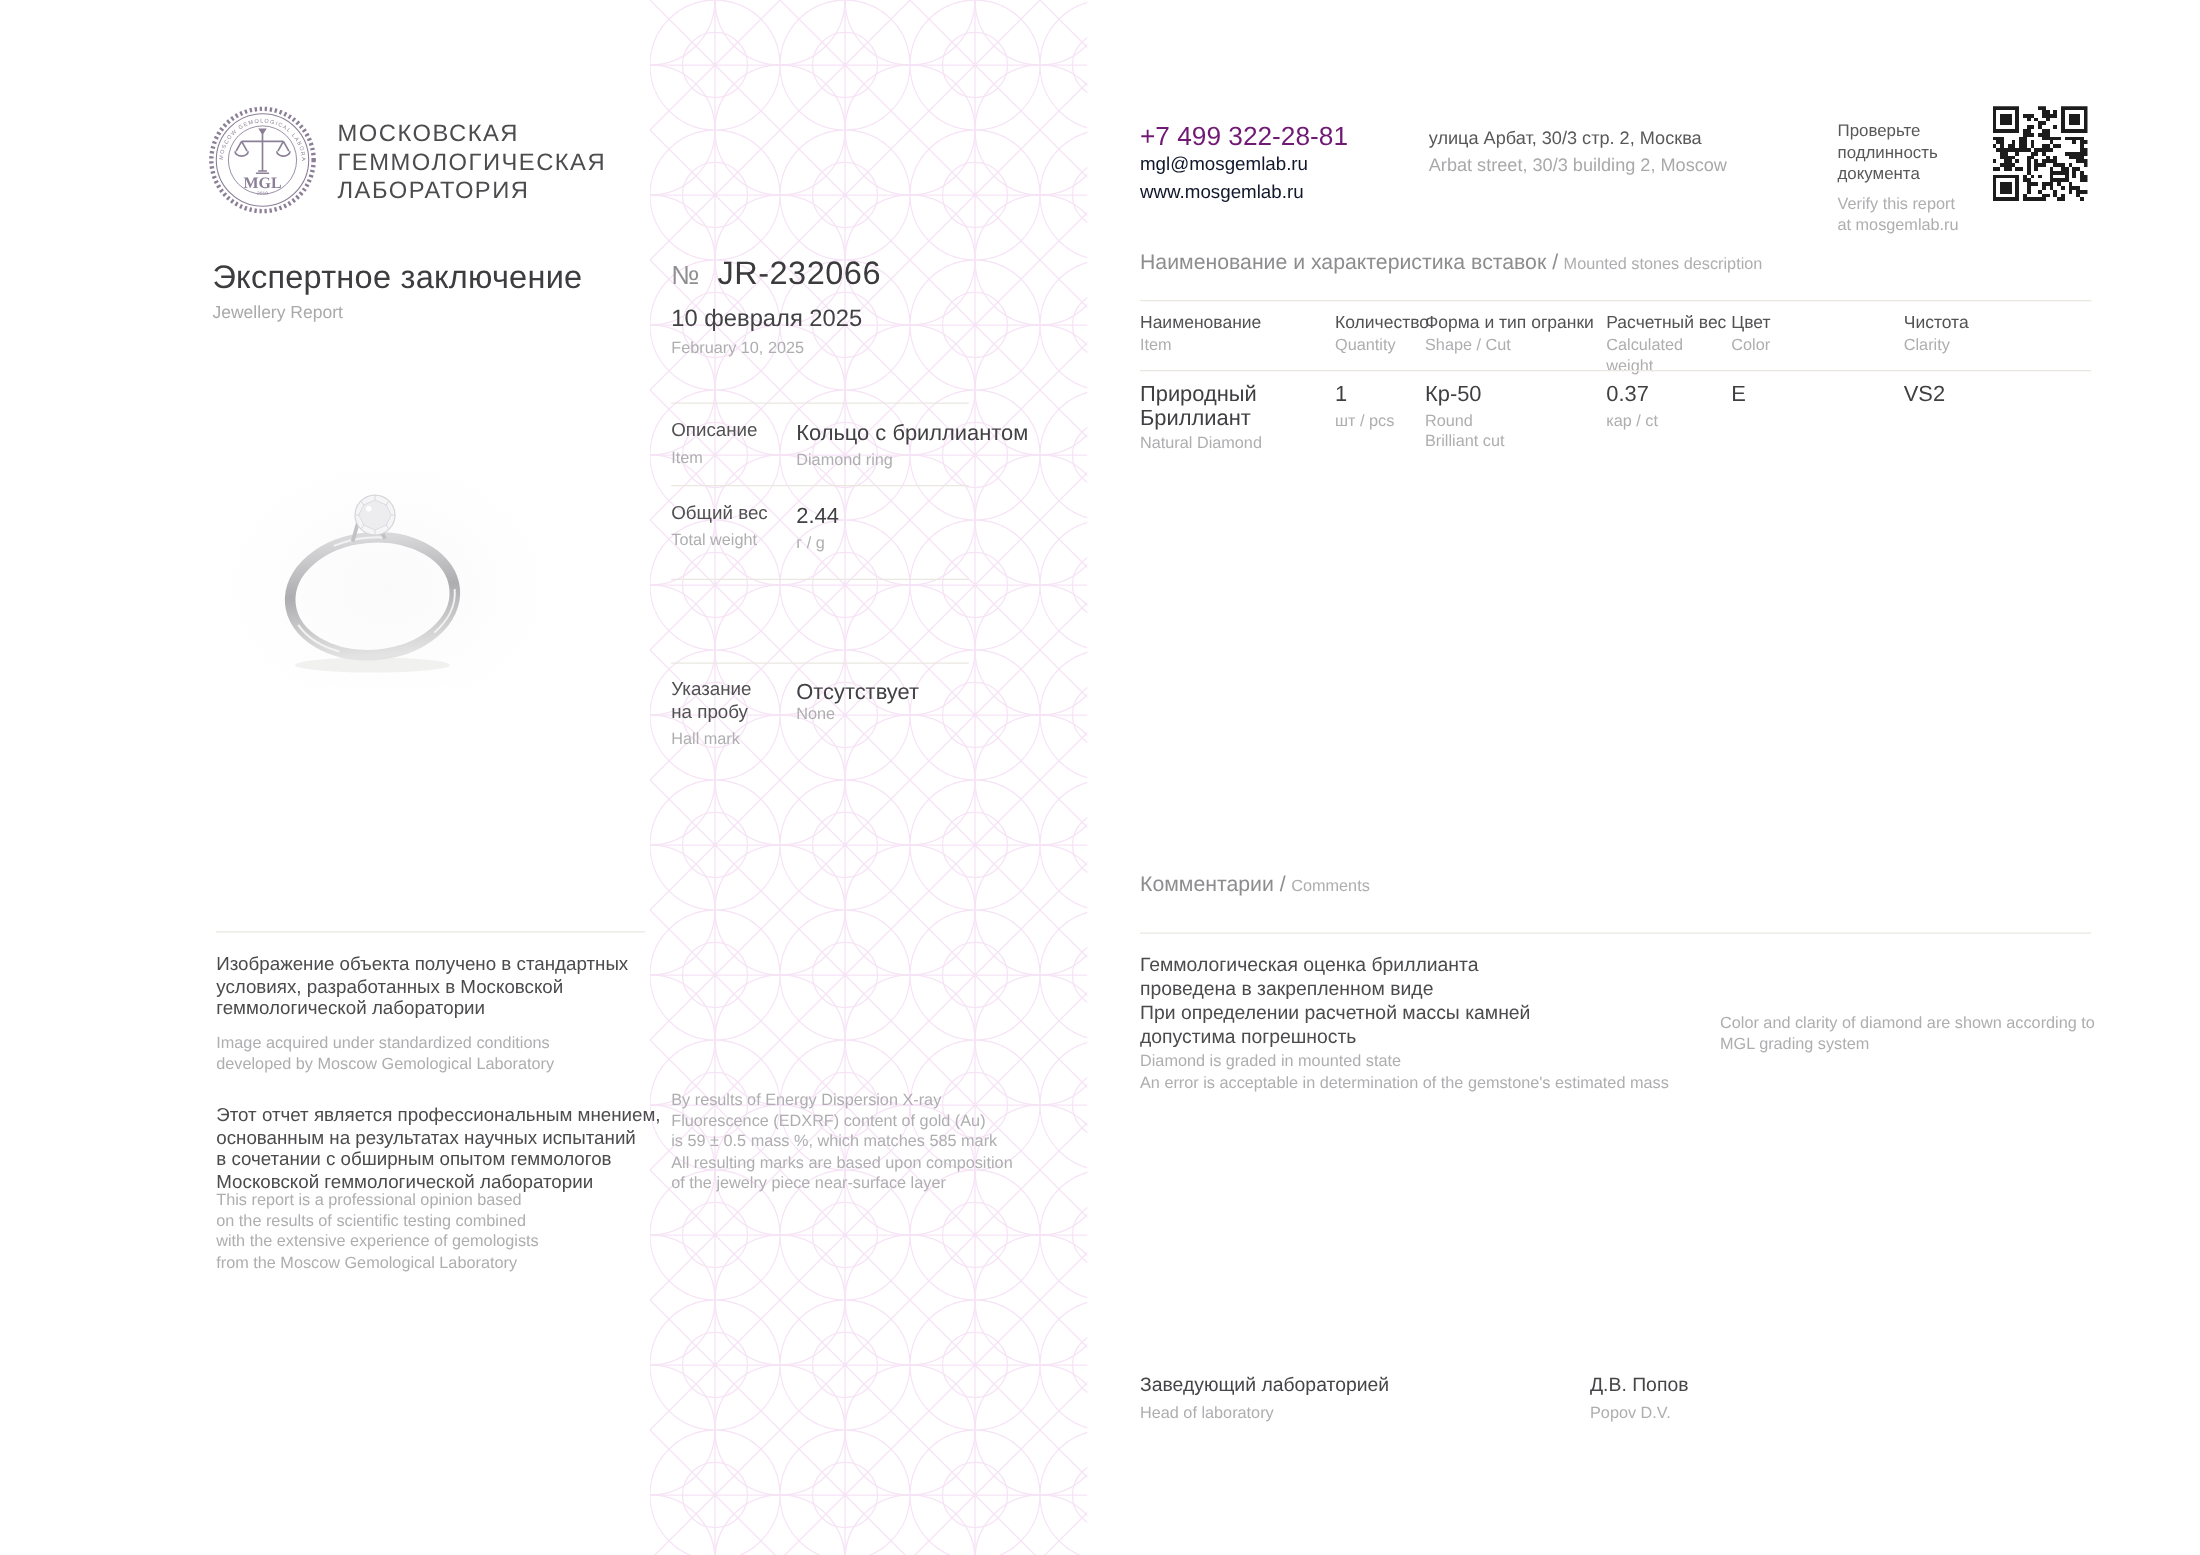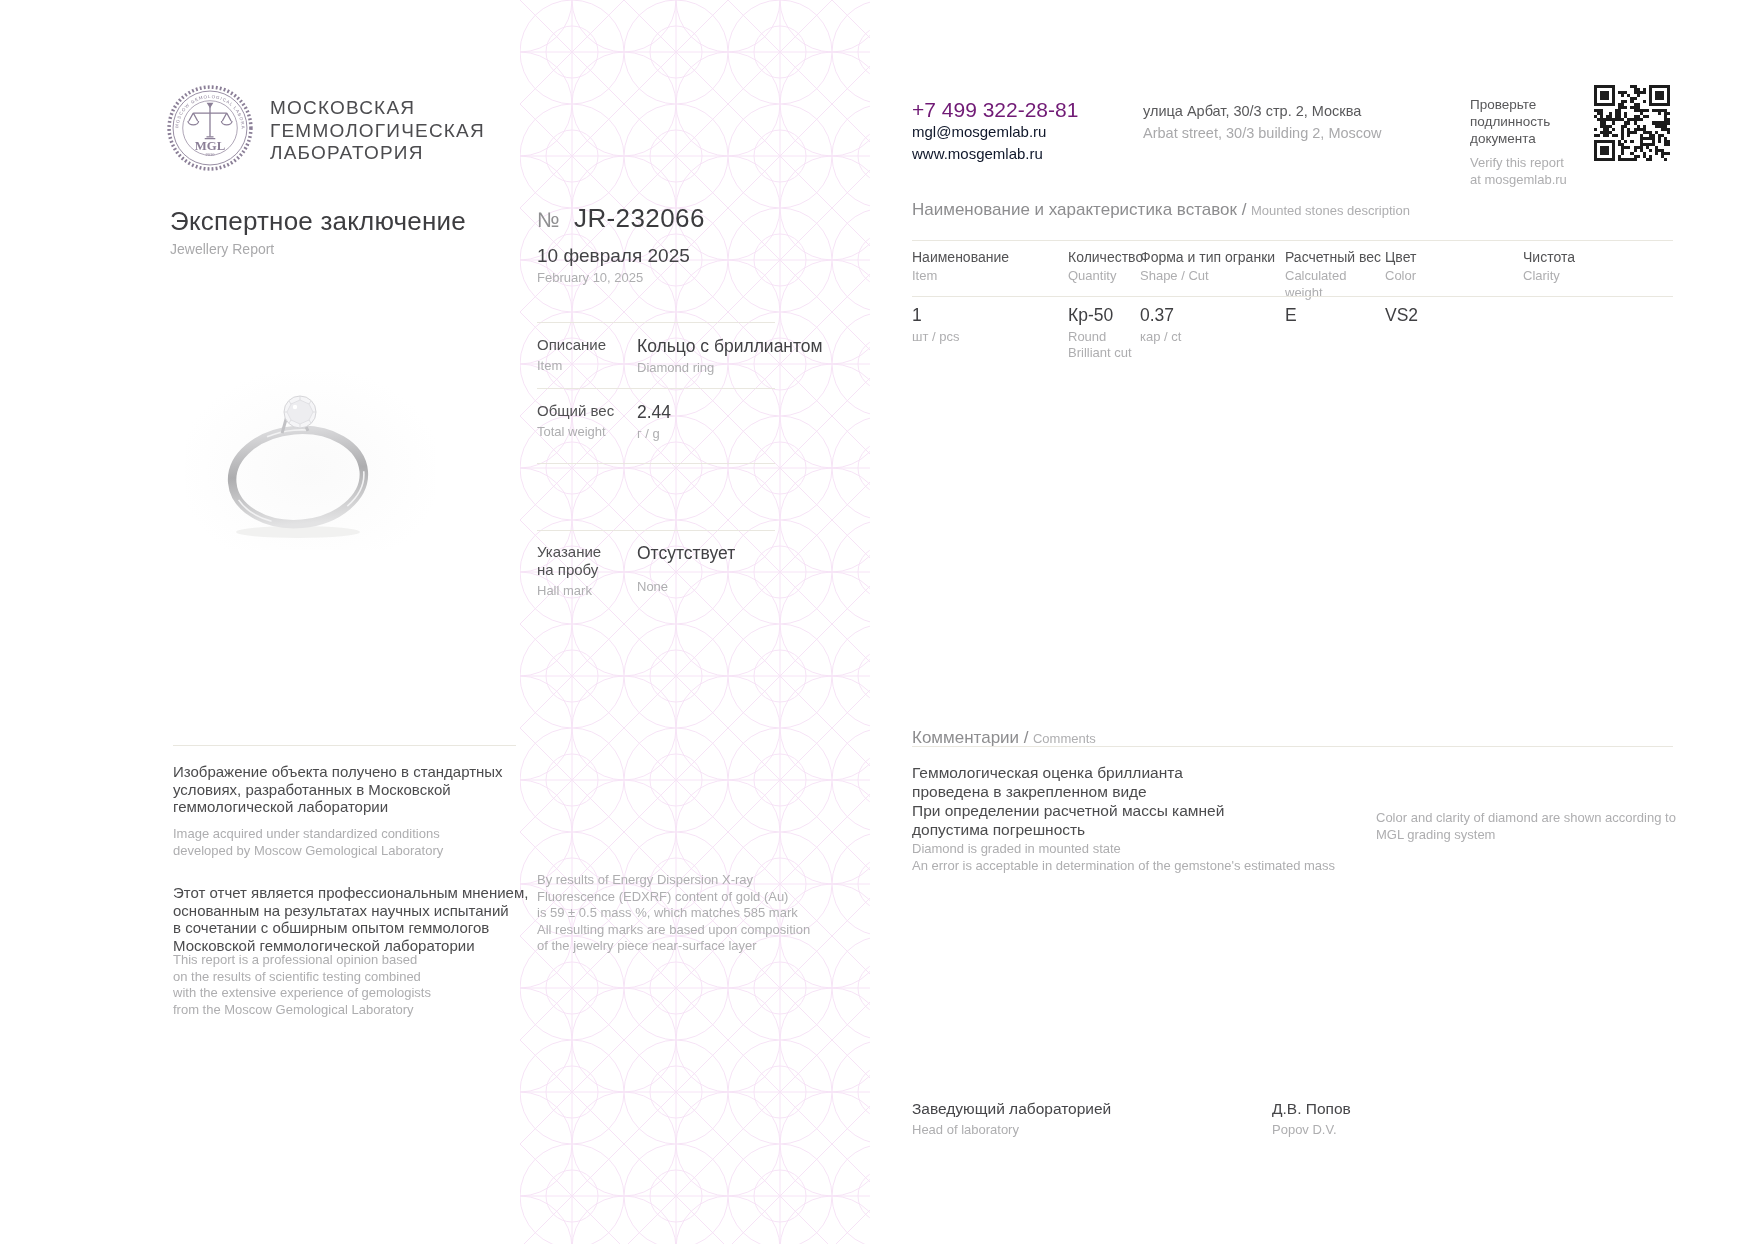--- a/index.html
+++ b/index.html
@@ -182,21 +182,21 @@
 
   <div class="hr" style="left:537px;top:530px;width:238px"></div>
   <div class="abs field" style="left:537px;top:543px;width:260px">
     <div class="lcol">
       <div class="lab-ru preline">Указание
 на пробу</div>
       <div class="g13 sub">Hall mark</div>
     </div>
     <div class="vcol">
       <div class="val-ru">Отсутствует</div>
-      <div class="g13" style="margin-top:16px">None</div>
+      <div class="g13" style="">None</div>
     </div>
   </div>
 
   <div class="abs g13 preline" style="left:537px;top:872px">By results of Energy Dispersion X-ray
 Fluorescence (EDXRF) content of gold (Au)
 is 59 ± 0.5 mass %, which matches 585 mark
 All resulting marks are based upon composition
 of the jewelry piece near-surface layer</div>
 
   <div class="abs c15" style="left:912px;top:99px">+7 499 322-28-81</div>
@@ -465,41 +465,46 @@
     <div>
       <div class="hdr-ru">Чистота</div>
       <div class="g13 preline" style="margin-top:2px">Clarity</div>
     </div>
   </div>
 
   <div class="hr" style="left:912px;top:296px;width:761px"></div>
 
   <div class="abs tg" style="left:912px;top:306px;width:761px">
     <div>
+      <div class="row-ru preline">Природный
+Бриллиант</div>
+      <div class="g13" style="margin-top:3px">Natural Diamond</div>
+    </div>
+    <div>
       <div class="row-ru">1</div>
       <div class="g13 sub">шт / pcs</div>
     </div>
     <div>
       <div class="row-ru">Кр-50</div>
       <div class="g13 preline sub">Round
 Brilliant cut</div>
     </div>
     <div>
       <div class="row-ru">0.37</div>
       <div class="g13 sub">кар / ct</div>
     </div>
     <div>
       <div class="row-ru">E</div>
     </div>
     <div>
       <div class="row-ru">VS2</div>
     </div>
   </div>
 
-  <div class="abs" style="left:912px;top:728px">
+  <div class="abs" style="left:912px;top:698px">
     <span class="sec-ru">Комментарии /</span>
     <span class="sec-en">Comments</span>
   </div>
   <div class="hr" style="left:912px;top:746px;width:761px"></div>
 
   <div class="abs cmt-ru preline" style="left:912px;top:763px;width:460px">Геммологическая оценка бриллианта
 проведена в закрепленном виде
 При определении расчетной массы камней
 допустима погрешность</div>
   <div class="abs g13 preline" style="left:912px;top:841px;width:460px">Diamond is graded in mounted state

